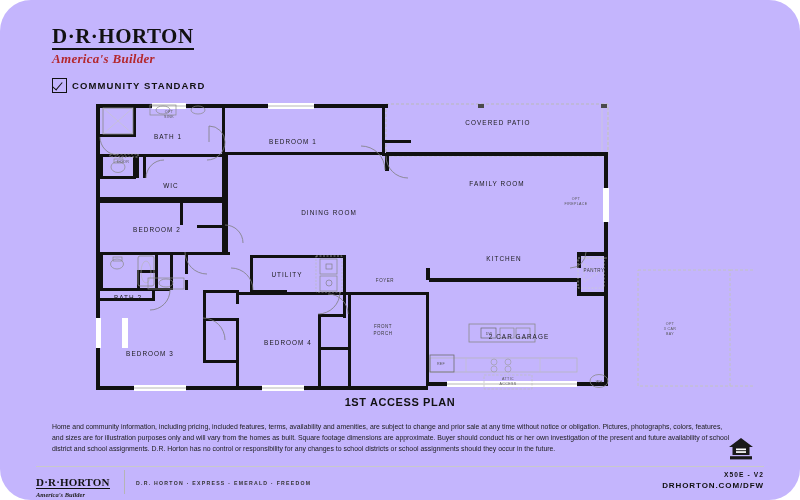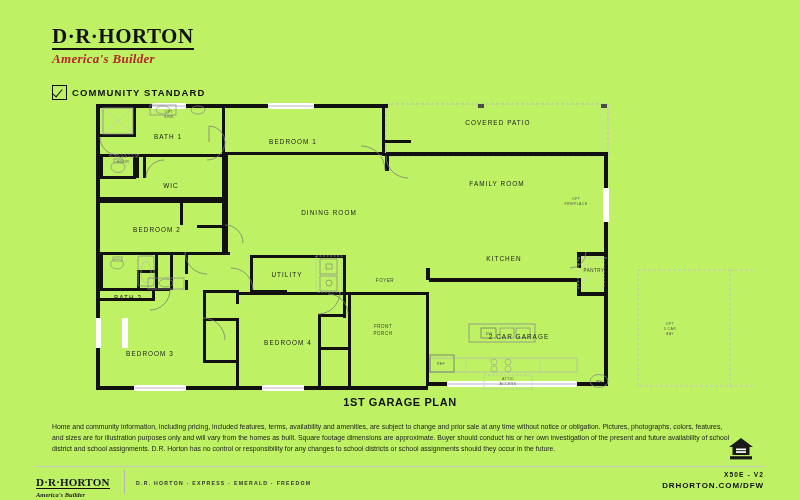--- a/index.html
+++ b/index.html
@@ -1,28 +1,28 @@
 <!DOCTYPE html>
 <html><head>
 <meta charset="utf-8">
 <style>
   html,body{margin:0;padding:0;background:#fff;}
   body{width:800px;height:500px;overflow:hidden;
        font-family:"Liberation Sans", sans-serif;color:#000;}
 
-  .page{position:relative;width:800px;height:500px;background:#bef264;}
+  .page{position:relative;width:800px;height:500px;background:#c4b5fd;border-radius:31px;}
 
   
   .brand{position:absolute;left:52px;top:26px;width:240px;}
   .brand-name{font-family:"Liberation Serif", serif;font-weight:bold;
               font-size:21px;letter-spacing:.5px;color:#111;line-height:1;
               border-bottom:2px solid #111;padding-bottom:1px;display:inline-block;}
   .brand-tag{font-family:"Liberation Serif", serif;font-style:italic;font-weight:bold;
              font-size:13px;color:#b4272c;margin-top:1px;letter-spacing:.3px;}
-  .std-row{display:flex;align-items:center;gap:5px;margin-top:18px;}
+  .std-row{display:flex;align-items:center;gap:5px;margin-top:11px;}
   .checkbox{width:13px;height:13px;border:1.4px solid #111;position:relative;flex:none;}
   .checkbox:after{content:"";position:absolute;left:2px;top:1px;width:4px;height:9px;
                   border:solid #111;border-width:0 1.6px 1.6px 0;transform:rotate(40deg);}
   .std-label{font-size:9.5px;font-weight:bold;letter-spacing:1.1px;color:#111;}
 
   
   .plan{position:absolute;left:0;top:92px;width:800px;height:310px;}
   .plan svg{display:block;}
 
   .rmlabel{font-family:"Liberation Sans", sans-serif;font-size:6.4px;
@@ -311,21 +311,21 @@
         <text class="rmlabel xs" x="670" y="238">3 CAR</text>
         <text class="rmlabel xs" x="670" y="243">BAY</text>
         <text class="rmlabel xs" x="441" y="273">REF</text>
         <text class="rmlabel xs" x="489" y="243">DW</text>
         <text class="rmlabel xs" x="599" y="291">WH</text>
       </g>
     </g>
   </svg>
   </div>
 
-  <div class="plan-title">1ST GARAGE PLAN</div>
+  <div class="plan-title">1ST ACCESS PLAN</div>
 
   <div class="disclaimer">Home and community information, including pricing, included features, terms, availability and amenities, are subject to change and prior sale at any time without notice or obligation. Pictures, photographs, colors, features, and sizes are for illustration purposes only and will vary from the homes as built.  Square footage dimensions are approximate. Buyer should conduct his or her own investigation of the present and future availability of school district and school assignments.  D.R. Horton has no control or responsibility for any changes to school districts or school assignments should they occur in the future.</div>
 
   <svg class="eho" viewBox="0 0 26 24">
     <path d="M13 2 L25 11 L21.5 11 L21.5 19 L4.5 19 L4.5 11 L1 11 Z" fill="#1a1a1a"></path>
     <rect x="8" y="12.5" width="10" height="1.7" fill="#ffffff"></rect>
     <rect x="8" y="15.2" width="10" height="1.7" fill="#ffffff"></rect>
     <rect x="2" y="20.2" width="22" height="3.2" fill="#1a1a1a"></rect>
   </svg>
 

